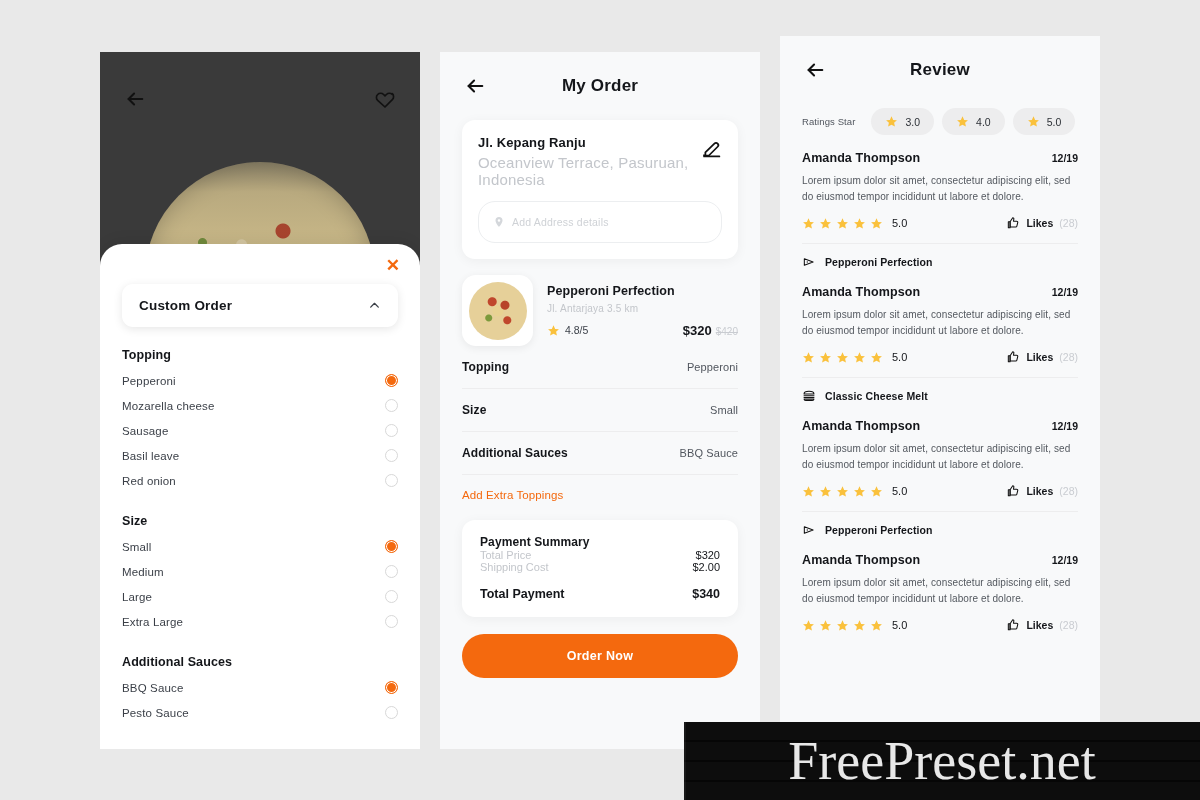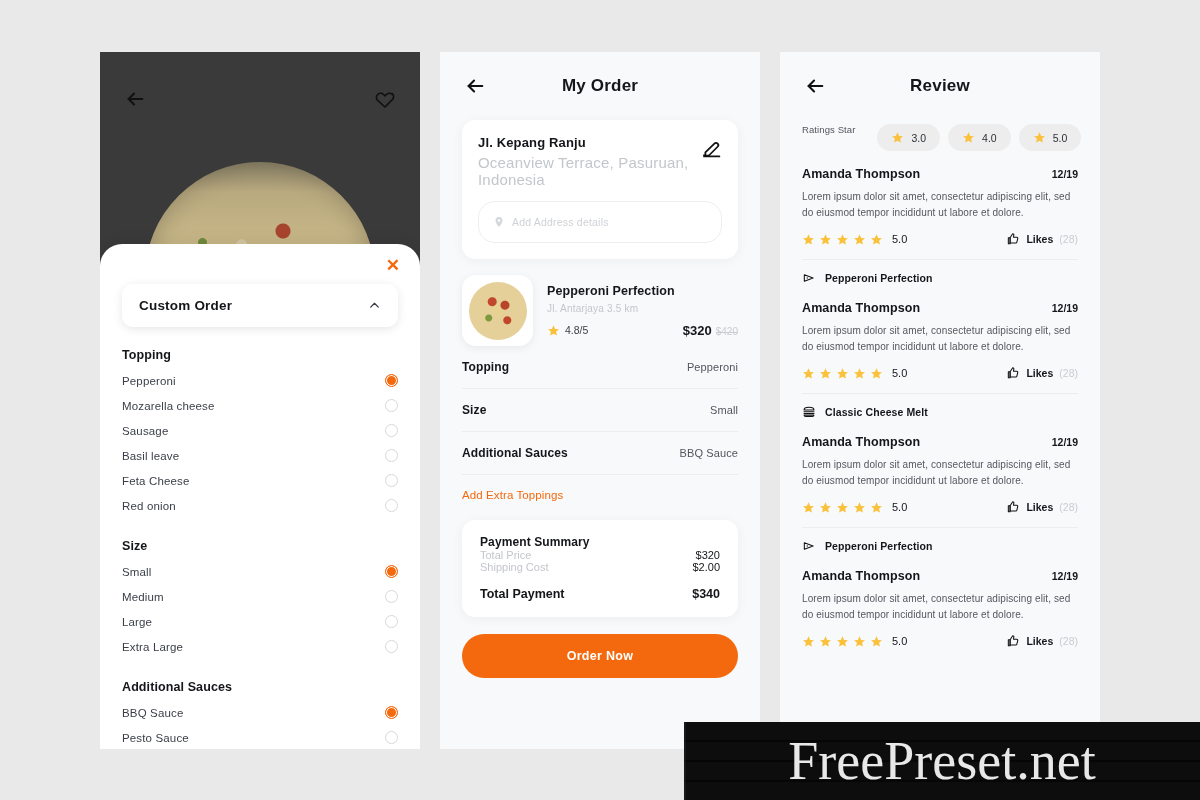--- a/index.html
+++ b/index.html
@@ -13,21 +13,21 @@
 
   
   .phone {
     position: absolute;
     width: 320px; height: 697px;
     background: #f8f9fa;
     overflow: hidden;
   }
   #phone-custom { left: 100px; top: 52px; background: #3a3a3a; }
   #phone-order  { left: 440px; top: 52px; }
-  #phone-review { left: 780px; top: 52px; }
+  #phone-review { left: 780px; top: 36px; }
 
   
   .hero {
     position: absolute; left: 0; top: 0; width: 320px; height: 200px;
     background: #3a3a3a; overflow: hidden;
   }
   .hero-pizza {
     position: absolute; left: 50%; top: 110px; transform: translateX(-50%);
     width: 230px; height: 230px; border-radius: 50%;
     background:
@@ -159,21 +159,21 @@
   .pay-line.total .pay-v { font-size: 12.5px; font-weight: 700; color: #14161a; }
 
   .order-btn {
     margin-top: 17px; height: 44px; border-radius: 22px; background: #f4690e;
     color: #fff; font-size: 12.5px; font-weight: 700; letter-spacing: .3px;
     display: flex; align-items: center; justify-content: center; cursor: pointer;
     border: none; width: 100%;
   }
 
   
-  .rate-bar { display: flex; gap: 22px; margin-top: 4px; }
+  .rate-bar { display: flex; align-items: center; gap: 16px; margin-top: 4px; }
   .rate-label { font-size: 9.5px; color: #51565e; letter-spacing: .1px; white-space: nowrap; }
   .chip {
     background: #ededee; border-radius: 14px; height: 27px; padding: 0 14px;
     display: flex; align-items: center; gap: 7px; cursor: pointer;
   }
   .chip-v { font-size: 10.5px; color: #2c3036; }
 
   .review { padding-top: 16px; }
   .rv-head { display: flex; align-items: baseline; justify-content: space-between; }
   .rv-name { font-size: 12.5px; font-weight: 700; color: #14161a; letter-spacing: .1px; }
@@ -248,24 +248,20 @@
           <div class="opt-row">
             <span class="opt-label">Mozarella cheese</span>
             <span class="radio "></span>
           </div>
           <div class="opt-row">
             <span class="opt-label">Sausage</span>
             <span class="radio "></span>
           </div>
           <div class="opt-row">
             <span class="opt-label">Basil leave</span>
-            <span class="radio "></span>
-          </div>
-          <div class="opt-row">
-            <span class="opt-label">Feta Cheese</span>
             <span class="radio "></span>
           </div>
           <div class="opt-row">
             <span class="opt-label">Red onion</span>
             <span class="radio "></span>
           </div>
           <div class="group-title">Size</div>
           <div class="opt-row">
             <span class="opt-label">Small</span>
             <span class="radio on"></span>

